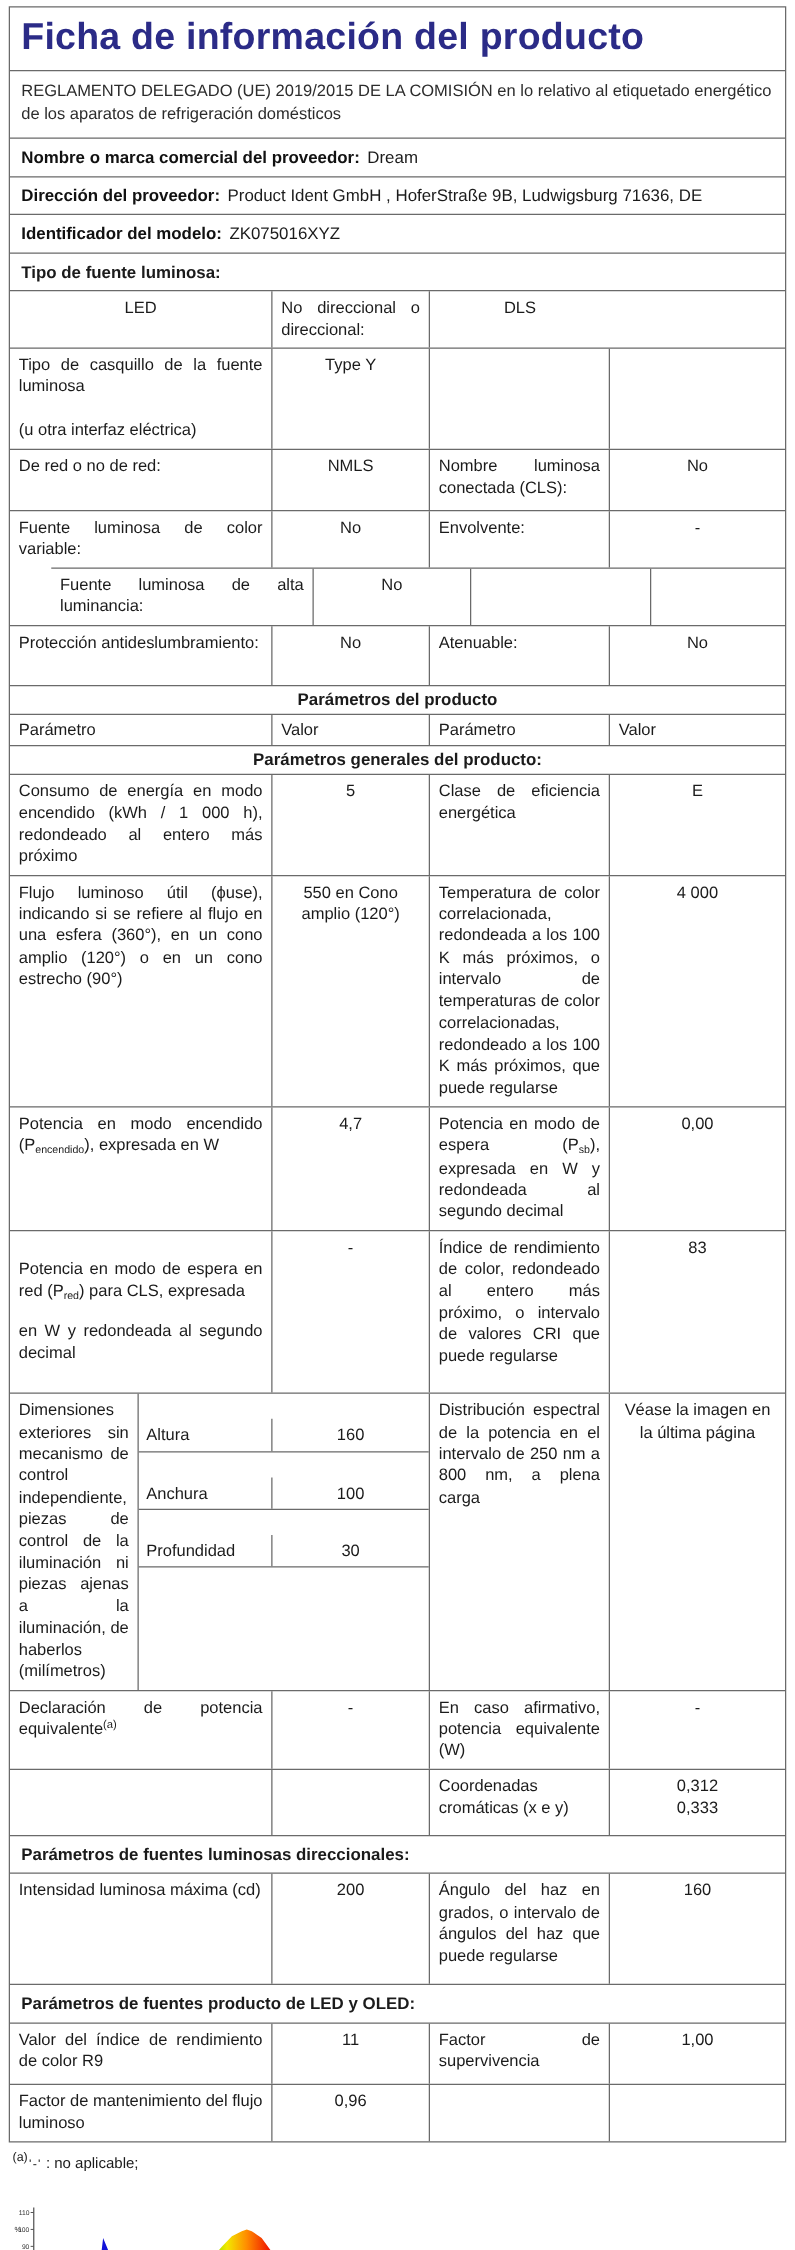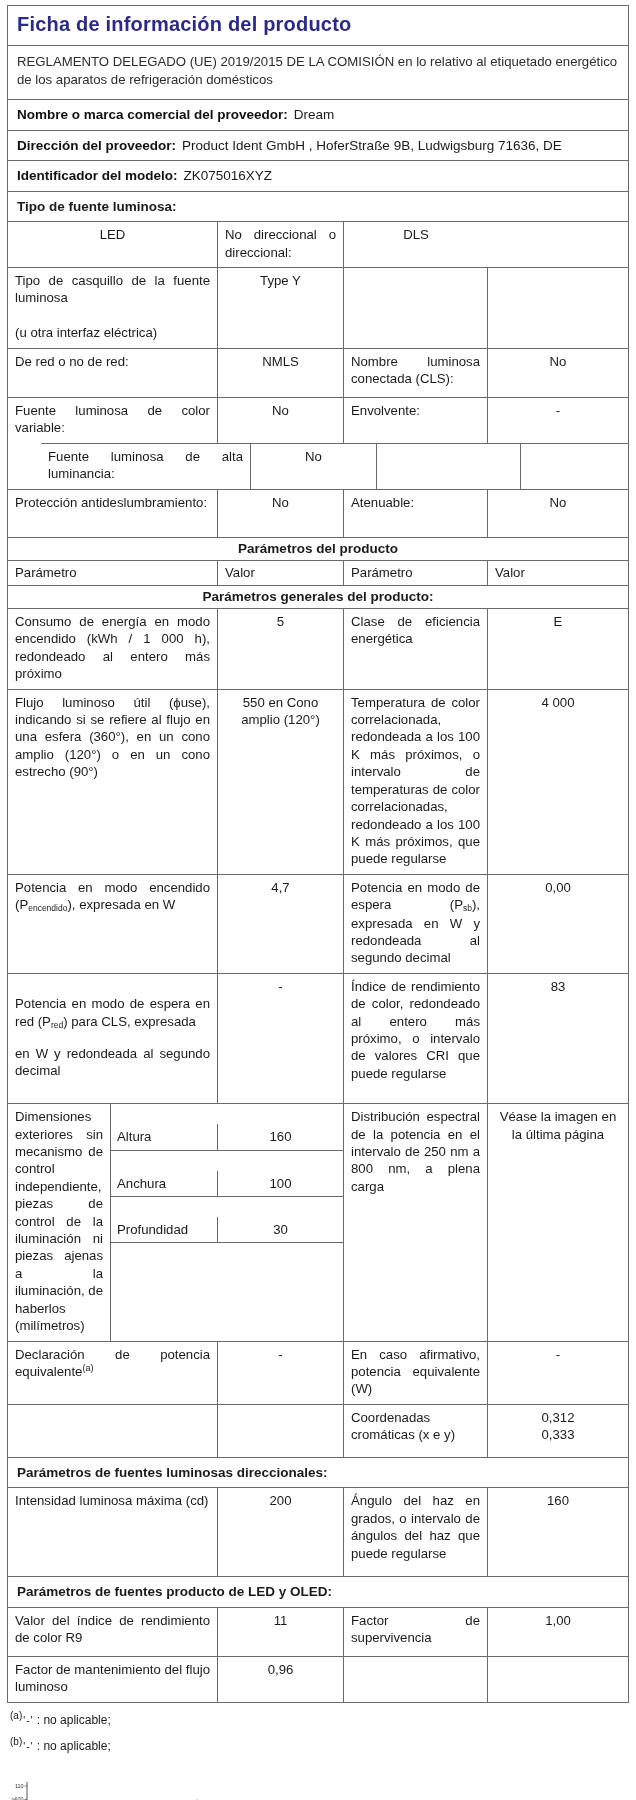--- a/index.html
+++ b/index.html
@@ -1,20 +1,20 @@
 <!DOCTYPE html>
 <html lang="es"><head>
 <meta charset="utf-8">
 <style>
   html,body{margin:0;padding:0;background:#ffffff;}
   body{width:636px;height:1800px;overflow:hidden;
        font-family:"Liberation Sans",sans-serif;color:#1b1b1b;}
   .box{margin:5px 7px 0 7px;border:1.5px solid #6a6a6a;background:#fff;}
   .hrow{border-top:1.5px solid #6a6a6a;padding:6px 9px;font-size:13.5px;line-height:1.3;}
-  .title{padding:7px 9px 9px;font-size:20px;font-weight:bold;color:#2b2b87;letter-spacing:.2px;}
+  .title{padding:7px 9px 9px;font-size:30px;font-weight:bold;color:#2b2b87;letter-spacing:.2px;}
   .reg{border-top:1.5px solid #6a6a6a;padding:7px 9px 9px;font-size:13.2px;line-height:1.4;color:#2c2c2c;}
   .kv b{font-weight:bold;color:#111;}
   .kv span{margin-left:6px;}
   .bold{font-weight:bold;}
   .grid4{display:grid;grid-template-columns:210px 126px 144px 1fr;border-top:1.5px solid #6a6a6a;}
   .gridDim{display:grid;grid-template-columns:103px 233px 144px 1fr;border-top:1.5px solid #6a6a6a;}
   .c{padding:4px 7px 6px;font-size:13.2px;line-height:1.32;border-right:1.5px solid #6a6a6a;min-width:0;}
   .c.last{border-right:none;}
   .lab{text-align:justify;hyphens:auto;white-space:pre-line;}
   .val{text-align:center;white-space:pre-line;}
@@ -193,21 +193,20 @@
     <div class="c lab">Factor de mantenimiento del flujo luminoso</div>
     <div class="c val">0,96</div>
     <div class="c lab"></div>
     <div class="c val last"></div>
   </div>
 
 </div>
 
 <div class="fnotes">
   <div class="fn"><sup>(a)</sup><span class="dashq">'-'</span> <span>: no aplicable;</span></div>
-  <div class="fn"><sup>(b)</sup><span class="dashq">'-'</span> <span>: no aplicable;</span></div>
 </div>
 
 <div class="chart">
   <svg viewBox="0 0 340 172" width="340" height="172">
       <defs>
         <linearGradient id="spec" x1="0" y1="0" x2="1" y2="0">
           <stop offset="0" stop-color="#1212d8"></stop>
           <stop offset="0.27" stop-color="#1212d8"></stop>
           <stop offset="0.2875" stop-color="#00c6d8"></stop>
           <stop offset="0.3125" stop-color="#00c235"></stop>

